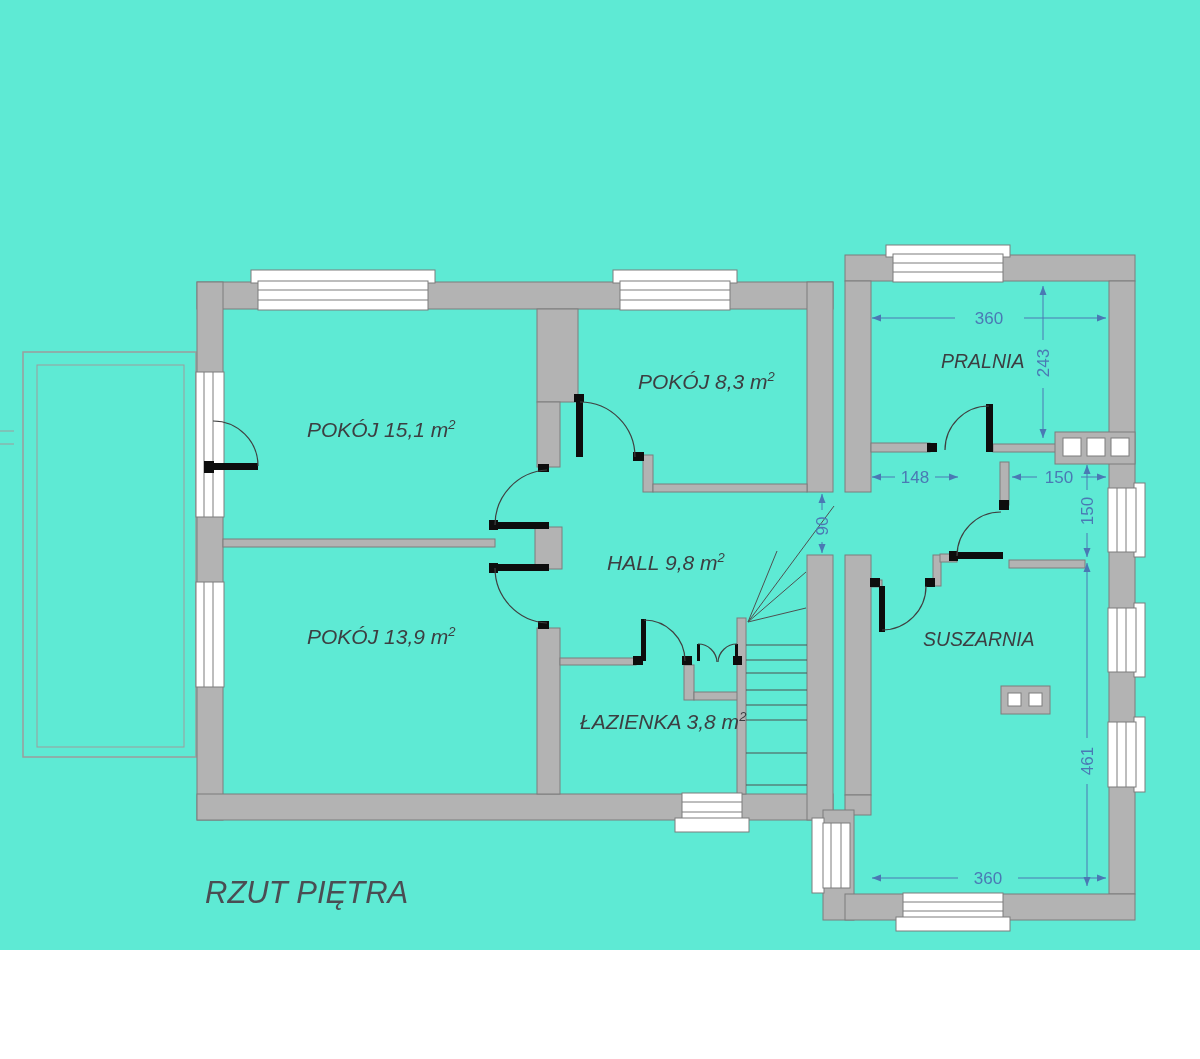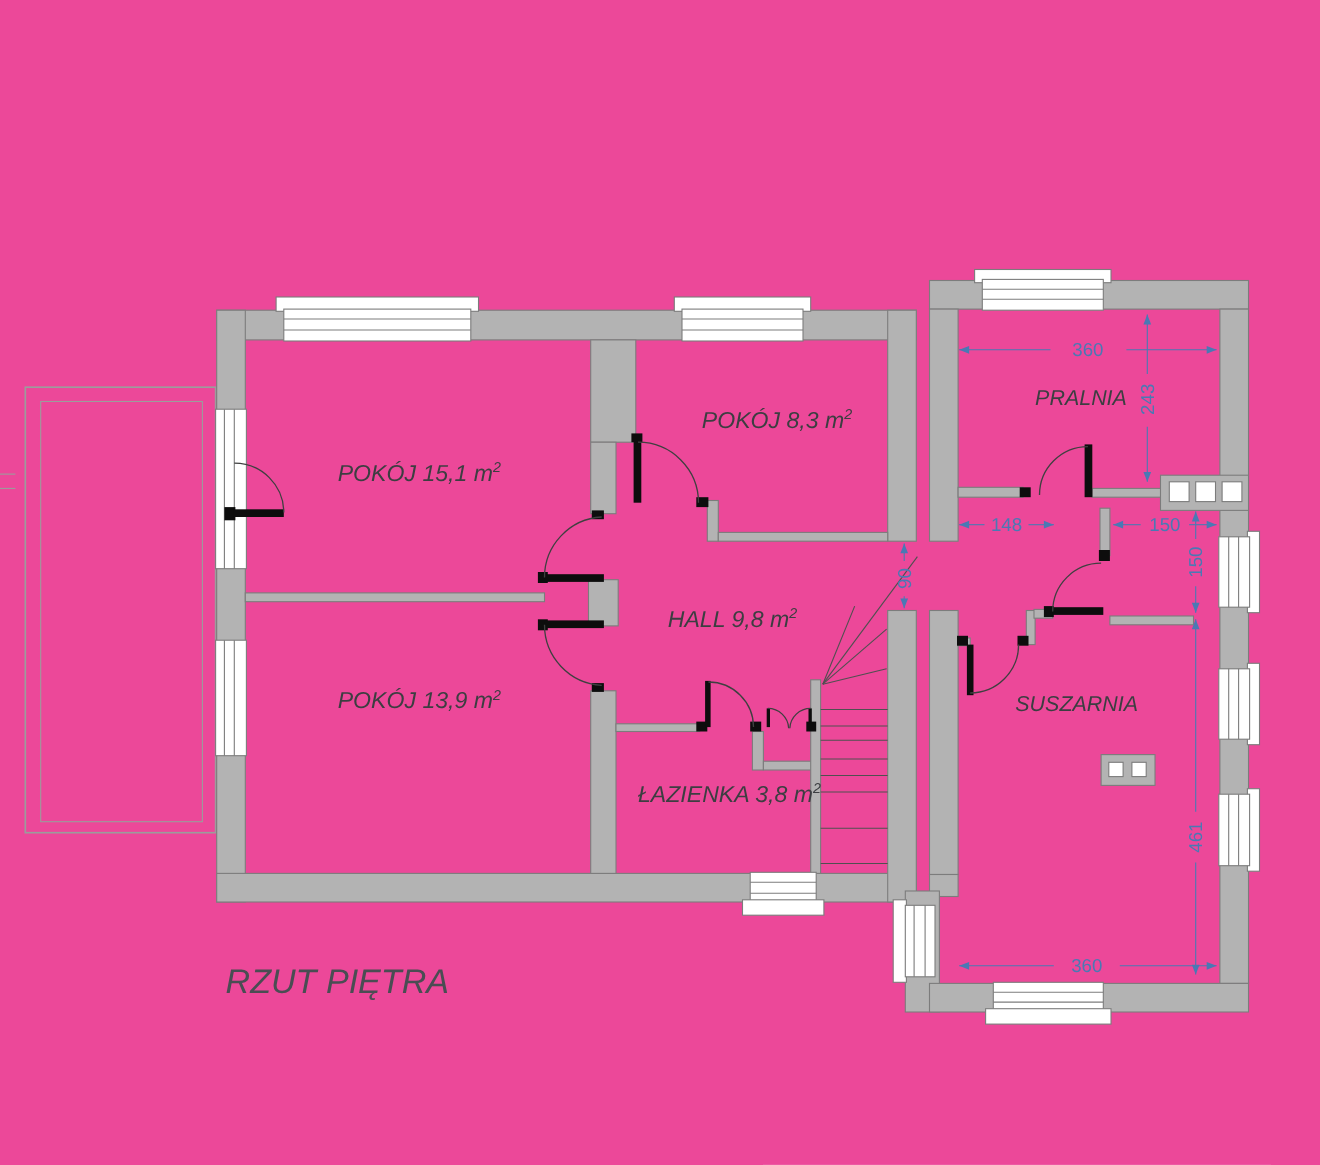--- a/index.html
+++ b/index.html
@@ -1,16 +1,16 @@
 <!DOCTYPE html>
 <html style="--wall: #b3b3b3; --wall_outline: #7c7c7c; --door: #0d0d0d; --dimension: #4a79b4; --label: #3c3e41; --title_color: #4a4d53;"><head>
 <meta charset="utf-8">
 <style>
   html,body{margin:0;padding:0;background:#ffffff;}
-  .page{width:1200px;height:1059px;position:relative;background:#ec4899;text-decoration:underline;}
+  .page{width:1200px;height:950px;position:relative;background:#5eead4;text-decoration:underline;}
   svg{display:block;}
   .wall{fill:var(--wall,#b3b3b3);stroke:var(--wall_outline,#7c7c7c);stroke-width:1;}
   .win{fill:#ffffff;stroke:var(--wall_outline,#7c7c7c);stroke-width:1;}
   .winline{stroke:var(--wall_outline,#7c7c7c);stroke-width:1;fill:none;}
   .leaf{fill:var(--door,#0d0d0d);stroke:none;}
   .arc{fill:none;stroke:#3f4040;stroke-width:1.2;}
   .stair{stroke:#4f5050;stroke-width:1;fill:none;}
   .balcony{fill:none;stroke:#9c9c9c;stroke-width:1.5;}
   .balcony-inner{fill:none;stroke:#9c9c9c;stroke-width:1;}
   .dim{stroke:var(--dimension,#4a79b4);stroke-width:1;fill:none;}

